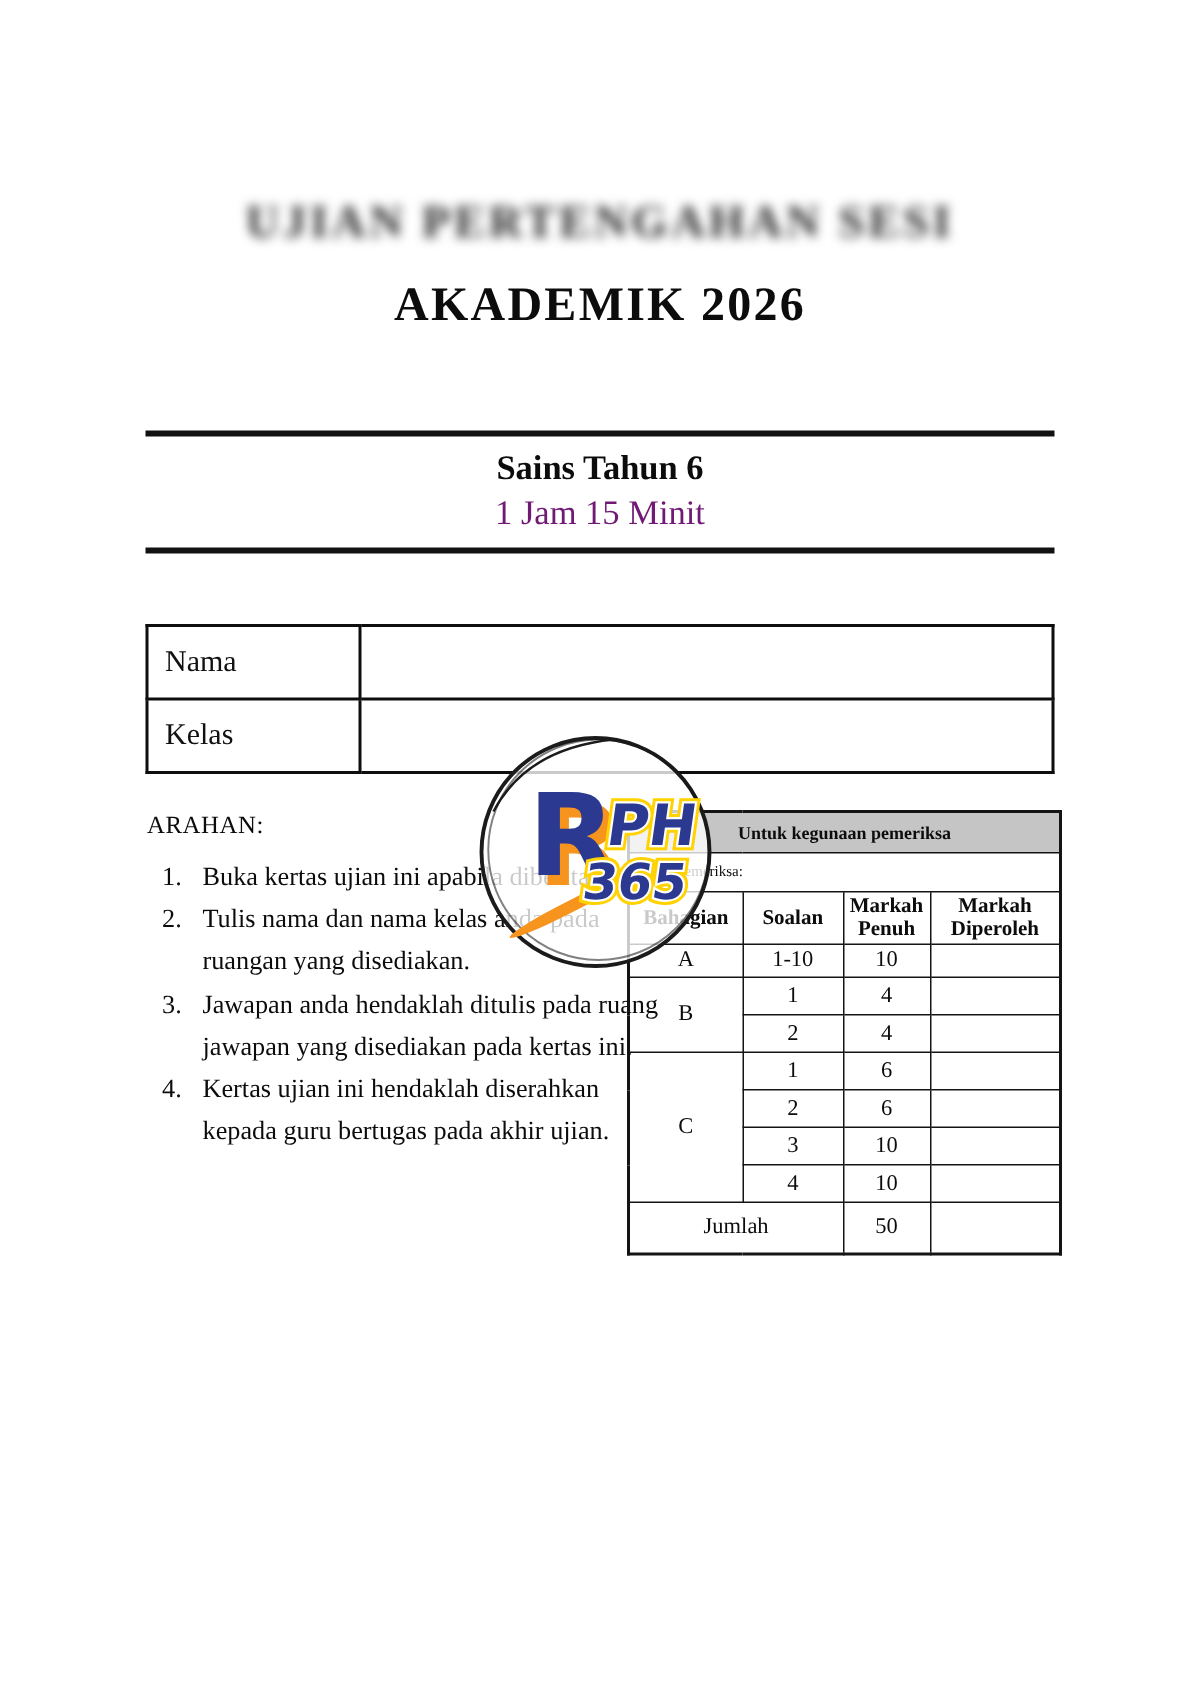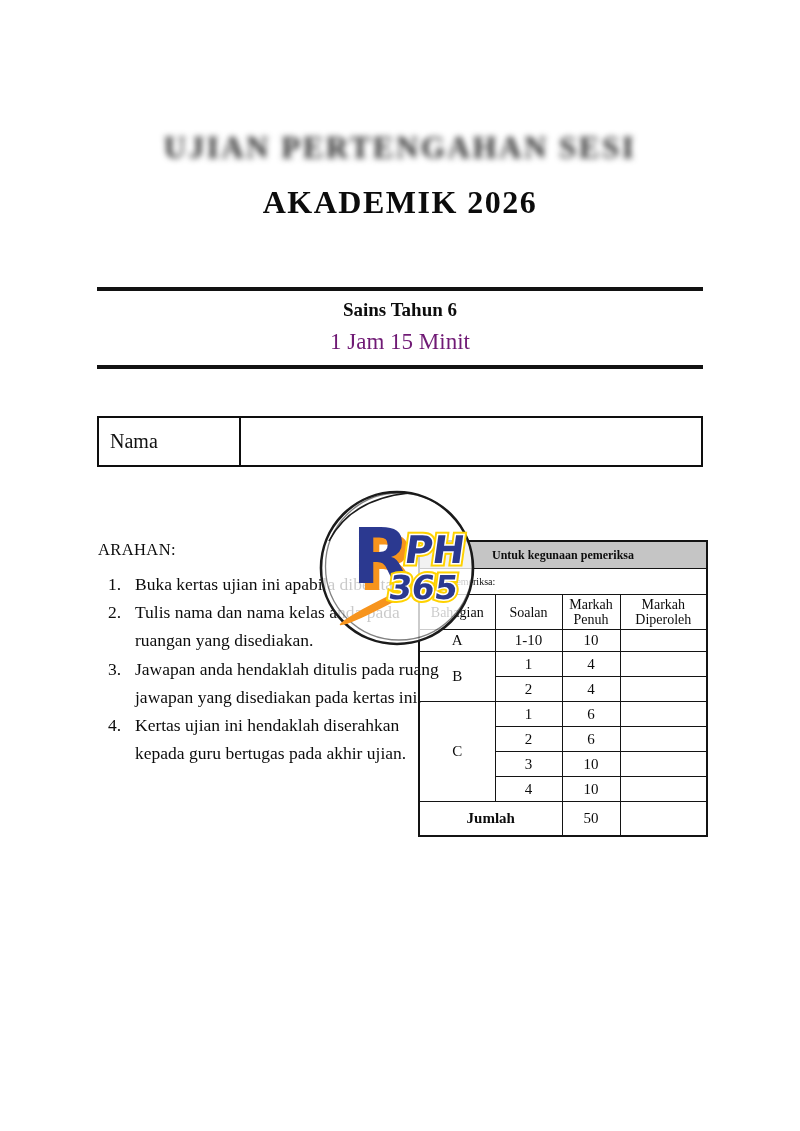--- a/index.html
+++ b/index.html
@@ -15,21 +15,21 @@
   }
   .year-title{
     position:absolute;left:0;top:184px;width:800px;text-align:center;
     font-weight:bold;font-size:32px;letter-spacing:1.5px;color:#0c0c0c;
   }
   .rule{position:absolute;left:97px;width:606px;height:4px;background:#121212;}
   .rule-top{top:287px;}
   .rule-bottom{top:365px;}
   .subject{
     position:absolute;left:0;top:299px;width:800px;text-align:center;
-    font-weight:bold;font-size:19px;color:#0c0c0c;
+    font-weight:bold;font-size:23px;color:#0c0c0c;
   }
   .duration{
     position:absolute;left:0;top:329px;width:800px;text-align:center;
     font-size:23px;color:#701a75;
   }
   
   .info-table{
     position:absolute;left:97px;top:416px;width:606px;border-collapse:collapse;
   }
   .info-table td{border:2.5px solid #0e0e0e;height:45px;vertical-align:middle;}
@@ -44,25 +44,25 @@
   .instr-num{width:19px;flex:0 0 19px;text-align:left;}
   .instr-text{flex:1;padding-left:8px;}
   
   .exam-table{
     position:absolute;left:418px;top:540px;width:288px;border-collapse:collapse;
     table-layout:fixed;border:2px solid #141414;color:#0c0c0c;
   }
   .exam-table td{border:1.5px solid #141414;text-align:center;font-size:15px;padding:0;overflow:hidden;}
   .exam-table .title-cell{background:#c5c5c5;font-weight:bold;font-size:12px;height:26px;}
   .exam-table .examiner-cell{text-align:left;font-size:10px;padding-left:5px;height:25px;}
-  .exam-table .hdr td{font-size:14px;line-height:15px;height:34px;}
+  .exam-table .hdr td{font-size:14px;line-height:15px;height:34px;font-weight:bold;}
   .r-a td{height:21px;}
   .r-s td{height:24px;}
   .r-total td{height:33px;}
-  .total-lbl{font-weight:bold;font-size:17px;margin-left:32px;}
+  .total-lbl{font-weight:normal;font-size:17px;margin-left:32px;}
   
   .watermark{position:absolute;left:317px;top:489px;width:160px;height:158px;z-index:50;pointer-events:none;}
   .watermark svg{position:absolute;left:0;top:0;}
   .wm-logo{position:absolute;left:0;top:0;width:160px;height:158px;}
   .wm-letter{position:absolute;font:bold 76px/76px "DejaVu Sans",sans-serif;}
   .wm-letter.shadow{left:41px;top:37px;color:#f7941d;}
   .wm-letter.main{left:35px;top:30px;color:#2b3990;}
   .wm-swoosh{position:absolute;left:18px;top:112px;width:88px;height:8px;background:#f7941d;
     transform:rotate(-27deg);border-radius:50% 40% 40% 50%;}
   .wm-word{position:absolute;transform:skewX(-8deg);}
@@ -89,20 +89,24 @@
 
   <div class="rule rule-top"></div>
   <div class="subject">Sains Tahun 6</div>
   <div class="duration">1 Jam 15 Minit</div>
   <div class="rule rule-bottom"></div>
 
   <table class="info-table">
     <tbody>
         <tr>
       <td class="lbl">Nama</td>
+      <td></td>
+    </tr>
+    <tr>
+      <td class="lbl">Kelas</td>
       <td></td>
     </tr>
   </tbody>
     </table>
 
   <div class="arahan-heading">ARAHAN:</div>
   <div class="instructions">
     <div class="instr-item">
       <span class="instr-num">1.</span>
       <span class="instr-text">Buka kertas ujian ini apabila diberitahu.</span>

